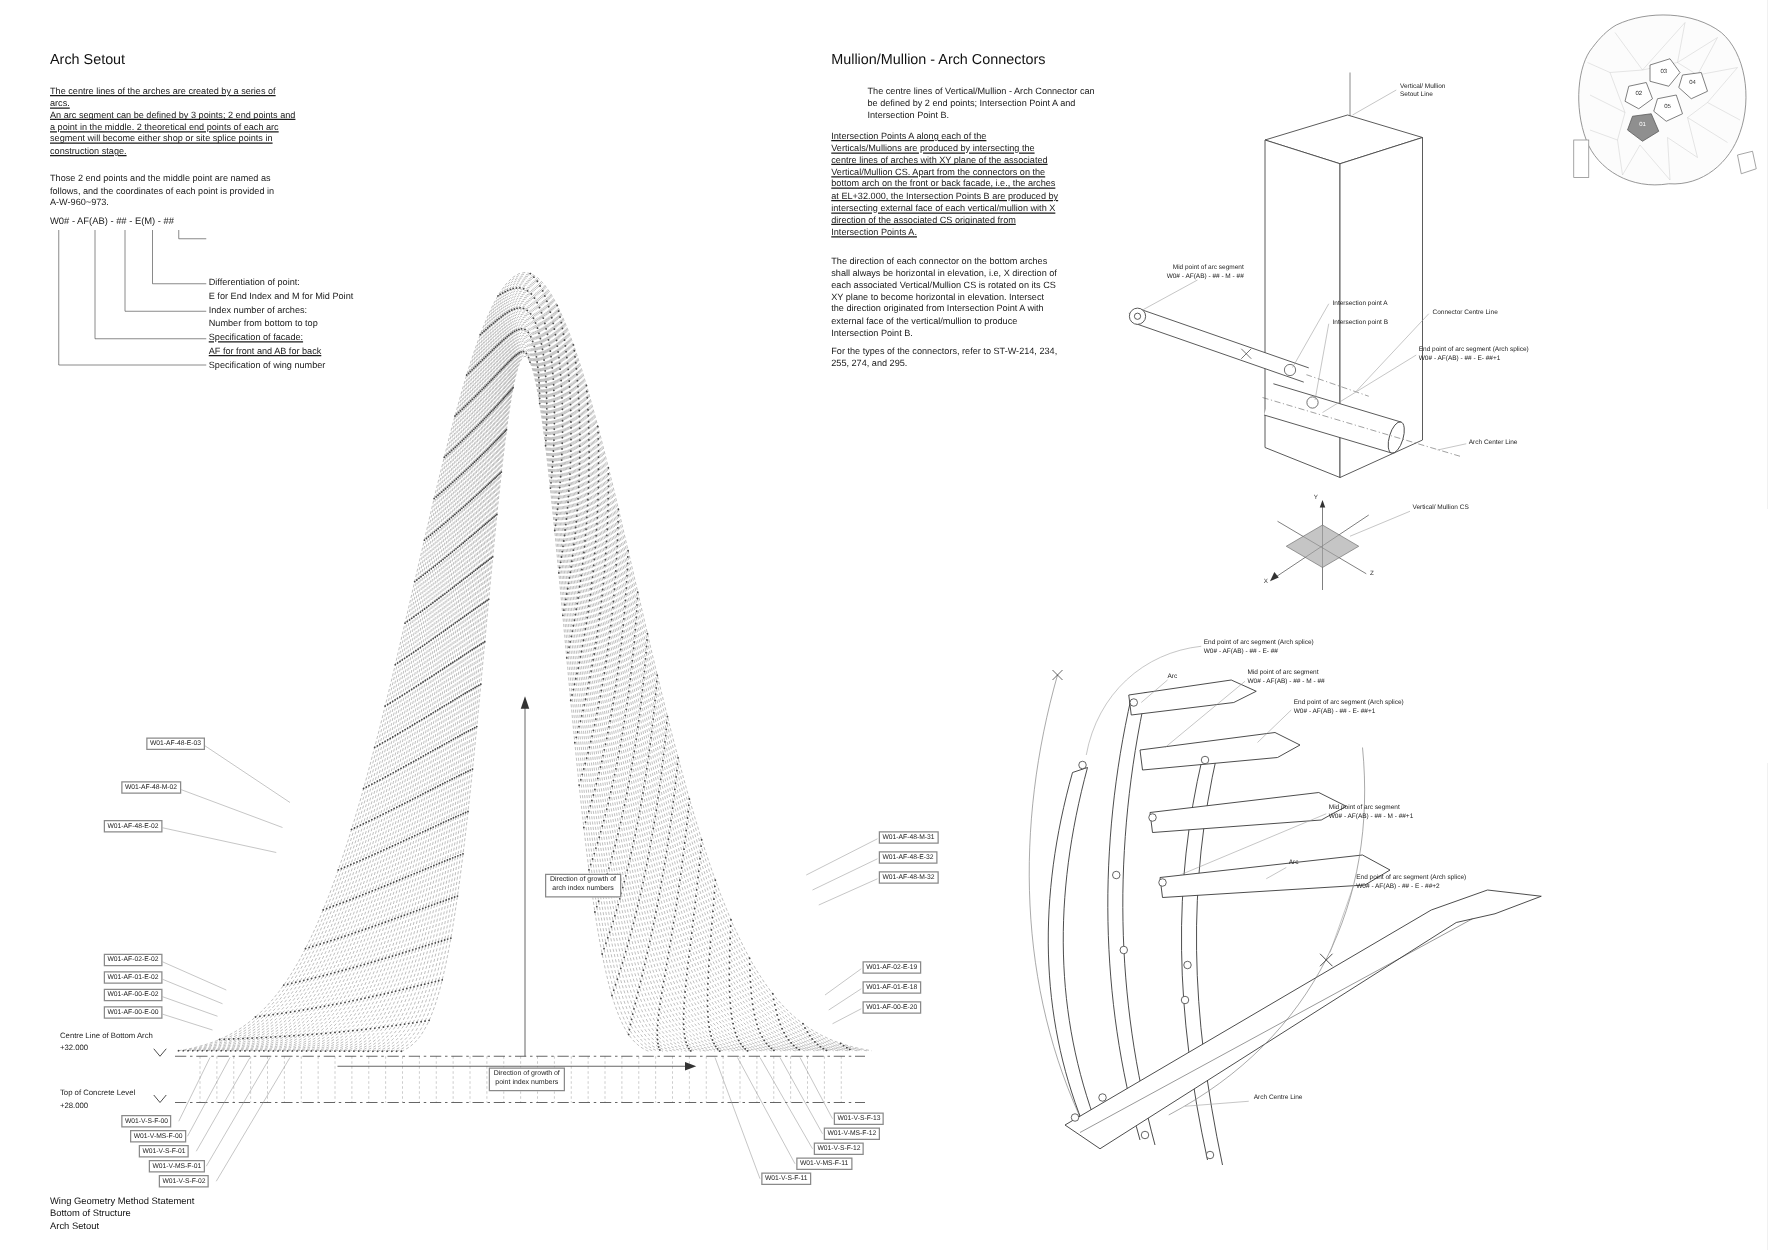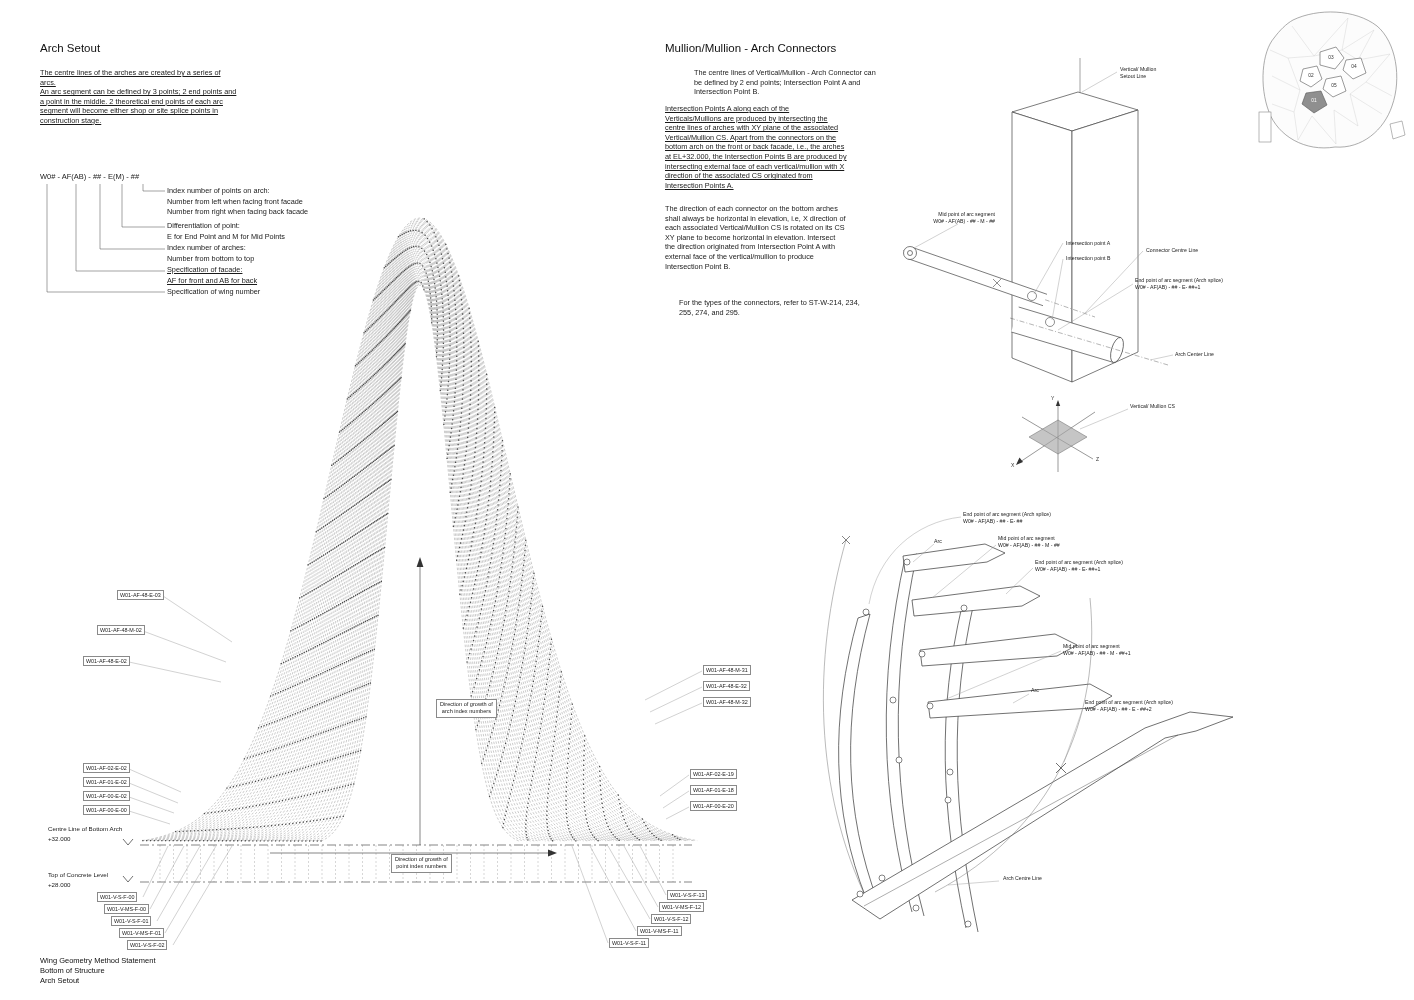--- a/index.html
+++ b/index.html
@@ -373,27 +373,27 @@
     </g>
   </svg>
 
   <div class="abs h1" style="left:40px;top:42px;">Arch Setout</div>
   <div class="abs body" style="left:40px;top:68px;width:250px;text-decoration:underline;">The centre lines of the arches are created by a series of
 arcs.
 An arc segment can be defined by 3 points; 2 end points and
 a point in the middle. 2 theoretical end points of each arc
 segment will become either shop or site splice points in
 construction stage.</div>
+  <div class="abs body" style="left:40px;top:138px;width:250px;">Those 2 end points and the middle point are named as
+follows, and the coordinates of each point is provided in
+A-W-960~973.</div>
   <div class="abs formula" style="left:40px;top:172px;">W0# - AF(AB) - ## - E(M) - ##</div>
 
-  <div class="abs co" style="left:167px;top:186px;width:260px;">Index number of points on arch:
-Number from left when facing front facade
-Number from right when facing back facade</div>
   <div class="abs co" style="left:167px;top:221px;width:260px;">Differentiation of point:
-E for End Point and M for Mid Points</div>
+E for End Index and M for Mid Point</div>
   <div class="abs co" style="left:167px;top:243px;width:260px;">Index number of arches:
 Number from bottom to top</div>
   <div class="abs co" style="left:167px;top:265px;width:260px;text-decoration:underline;">Specification of facade:
 AF for front and AB for back</div>
   <div class="abs co" style="left:167px;top:287px;width:260px;">Specification of wing number</div>
 
   <div class="abs lblbox" style="left:117px;top:590px;">W01-AF-48-E-03</div>
   <div class="abs lblbox" style="left:97px;top:625px;">W01-AF-48-M-02</div>
   <div class="abs lblbox" style="left:83px;top:656px;">W01-AF-48-E-02</div>
   <div class="abs lblbox" style="left:83px;top:763px;">W01-AF-02-E-02</div>
@@ -443,21 +443,21 @@
 intersecting external face of each vertical/mullion with X
 direction of the associated CS originated from
 Intersection Points A.</div>
   <div class="abs body" style="left:665px;top:204px;width:225px;">The direction of each connector on the bottom arches
 shall always be horizontal in elevation, i.e, X direction of
 each associated Vertical/Mullion CS is rotated on its CS
 XY plane to become horizontal in elevation. Intersect
 the direction originated from Intersection Point A with
 external face of the vertical/mullion to produce
 Intersection Point B.</div>
-  <div class="abs body" style="left:679px;top:276px;width:225px;margin-top:22px;">For the types of the connectors, refer to ST-W-214, 234,
+  <div class="abs body" style="left:665px;top:276px;width:225px;">For the types of the connectors, refer to ST-W-214, 234,
 255, 274, and 295.</div>
 
   <div class="abs t5" style="left:1120px;top:66px;">Vertical/ Mullion
 Setout Line</div>
   <div class="abs t5 t5r" style="left:900px;top:211px;width:95px;">Mid point of arc segment
 W0# - AF(AB) - ## - M - ##</div>
   <div class="abs t5" style="left:1066px;top:240px;">Intersection point A</div>
   <div class="abs t5" style="left:1146px;top:247px;">Connector Centre Line</div>
   <div class="abs t5" style="left:1066px;top:255px;">Intersection point B</div>
   <div class="abs t5" style="left:1135px;top:277px;">End point of arc segment (Arch splice)

